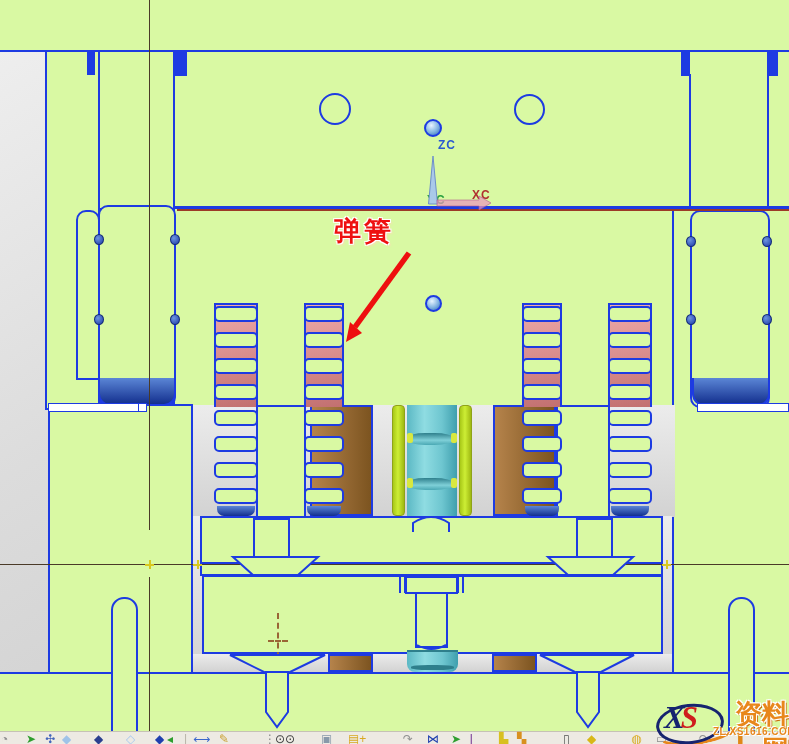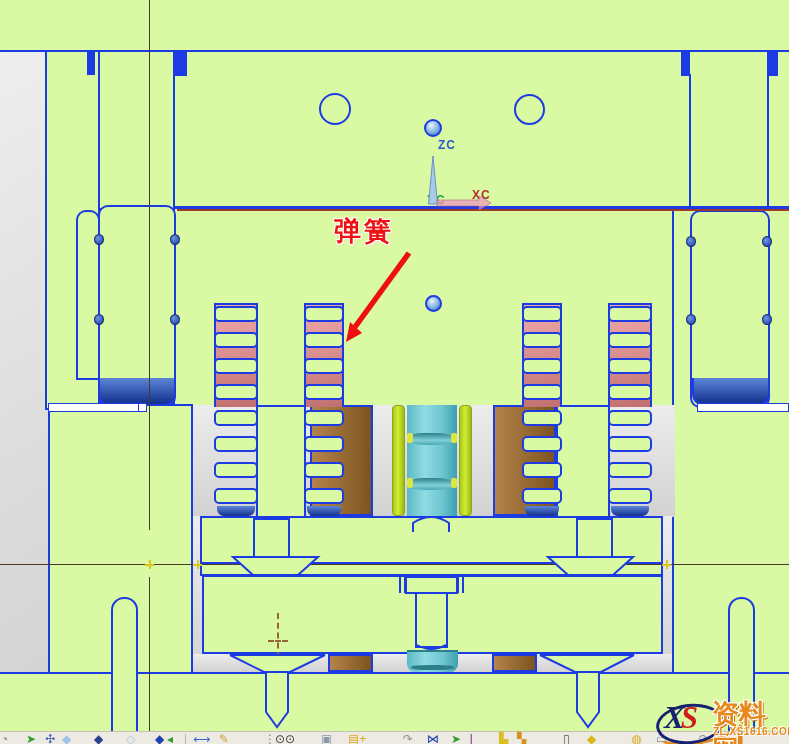--- a/index.html
+++ b/index.html
@@ -1,18 +1,18 @@
 <!DOCTYPE html>
 <html style="--part-green: #d9f9a3; --line-blue: #1d3be2; --salmon-1: #efaaaa; --salmon-2: #c27070; --brown-1: #b5834b; --brown-2: #7c5420; --cyan-1: #8fdce2; --bar-green: #cdee35; --bar-border: #8fa318; --pocket-1: #5b86d6; --pocket-2: #132f8e; --red-annot: #ee1111; --axis-blue: #2a5ad0; --axis-green: #2aa040; --axis-red: #b03030; --wm-orange: #e8871b; --wm-navy: #16246f; --wm-red: #cf1d1d; --toolbar-bg: #edeae3; --parting-red-line: #9c3a28;"><head>
 <meta charset="utf-8">
 <style>
   html,body{margin:0;padding:0;background:#888;}
   #canvas{position:relative;width:789px;height:744px;overflow:hidden;
           background:linear-gradient(150deg,#f0f0f0 0%,#dcdcdc 40%,#c4c4c4 100%);
-          font-family:"Liberation Sans","DejaVu Sans",sans-serif;}
+          font-family:"Liberation Sans","DejaVu Sans",sans-serif;text-align:right;}
   .abs{position:absolute;box-sizing:border-box;}
   .g{position:absolute;box-sizing:border-box;background:var(--part-green);border:2px solid var(--line-blue);}
   .ln{position:absolute;box-sizing:border-box;background:var(--line-blue);}
   .grayband{position:absolute;box-sizing:border-box;background:linear-gradient(180deg,#ececec,#d2d2d2);}
   .brown{position:absolute;box-sizing:border-box;border:2px solid var(--line-blue);
          background:linear-gradient(90deg,var(--brown-1),var(--brown-2));}
   .bar{position:absolute;box-sizing:border-box;background:linear-gradient(90deg,#a8c818,var(--bar-green) 45%,#9fb912);border:1px solid var(--bar-border);border-radius:4px;}
   .salmon{position:absolute;box-sizing:border-box;border:2px solid var(--line-blue);border-bottom:none;
           background:linear-gradient(170deg,var(--salmon-1),var(--salmon-2));}
   .coil{position:absolute;box-sizing:border-box;background:var(--part-green);

